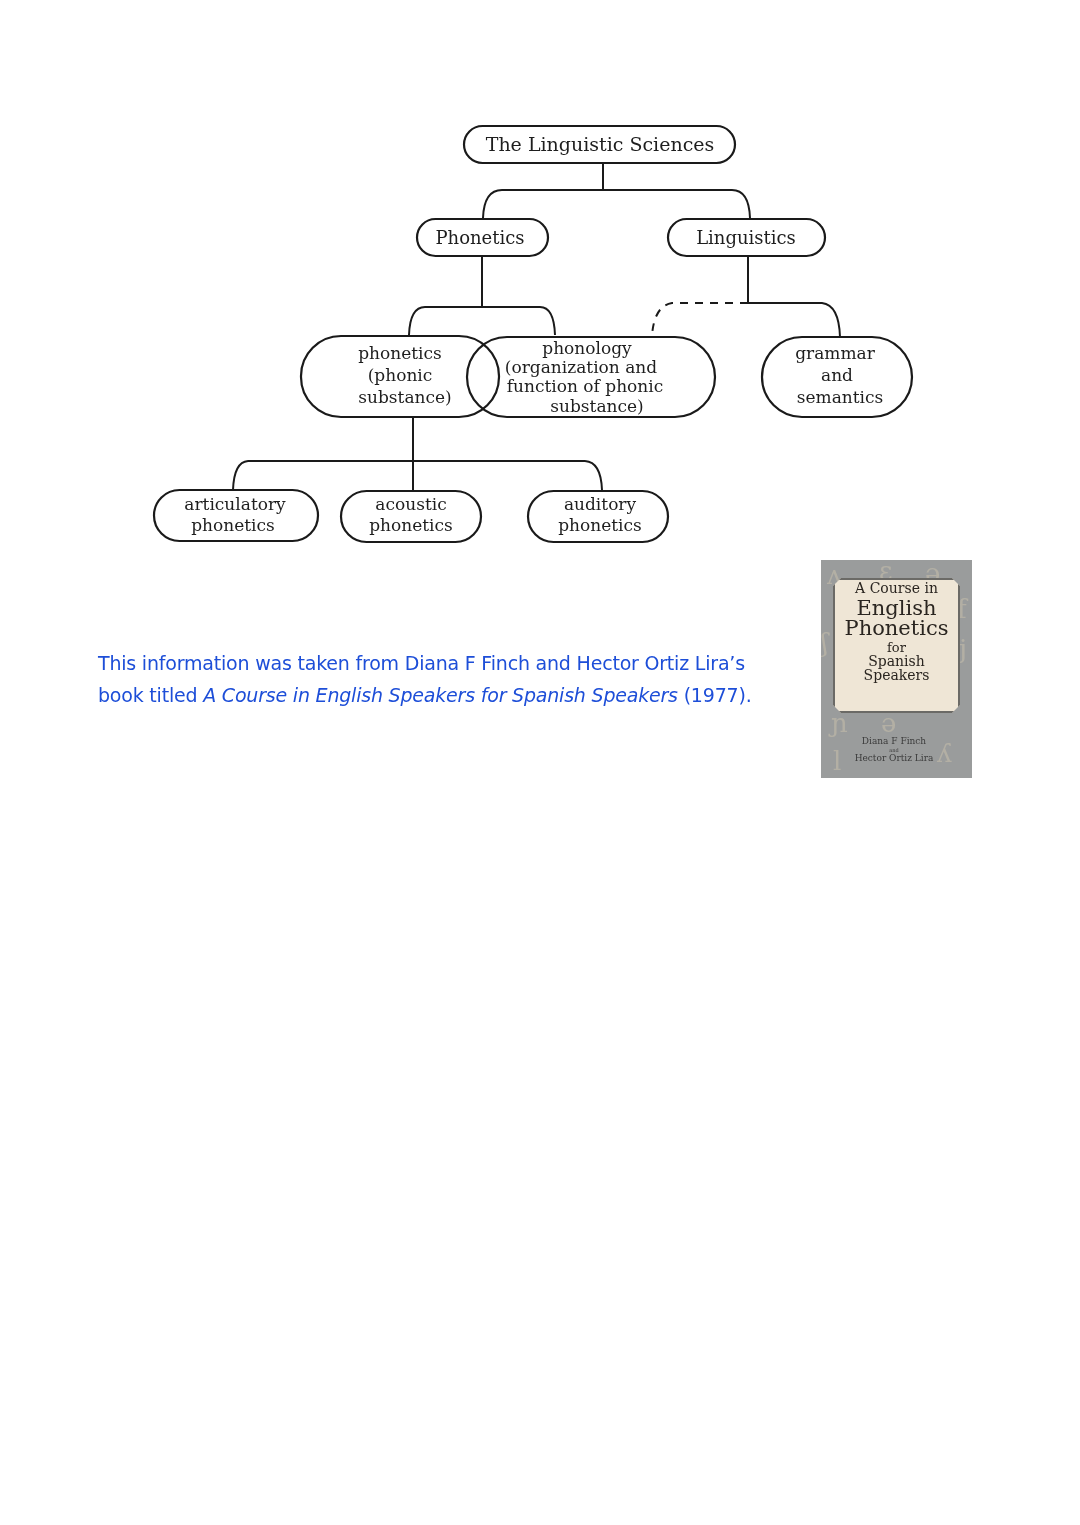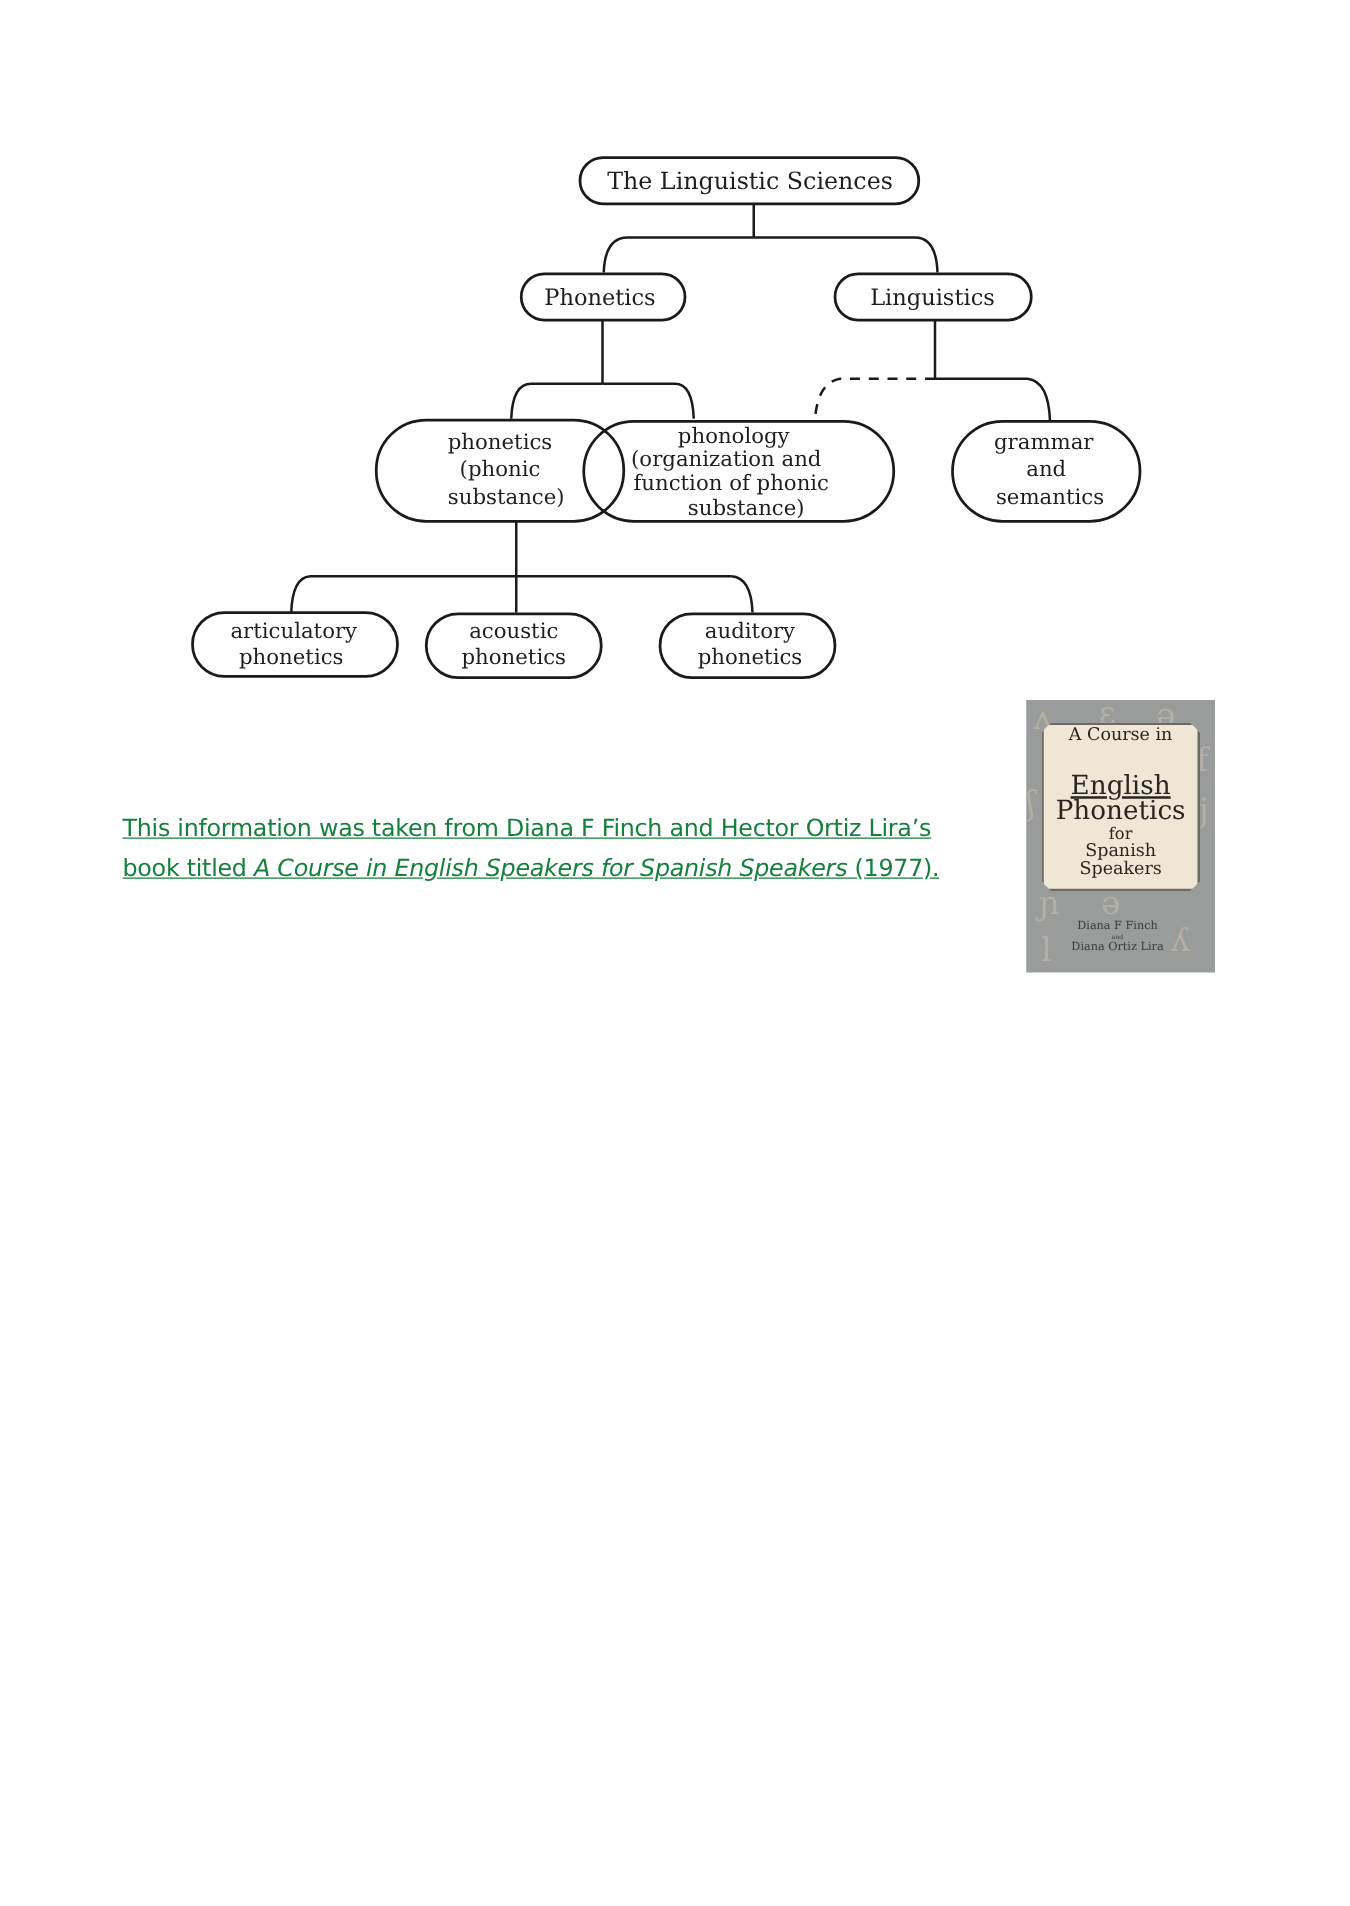--- a/index.html
+++ b/index.html
@@ -40,23 +40,22 @@
       stroke-dasharray: 8 7;
     }
     .caption {
       position: absolute;
       left: 98px;
       top: 647px;
       width: 700px;
       font-family: "DejaVu Sans", "Liberation Sans", sans-serif;
       font-size: 19px;
       line-height: 32px;
-      color: #15803d;
+      color: #1d4ed8;
       letter-spacing: -0.2px;
-      text-decoration: underline;
     }
     .caption p { margin: 0; }
     .book-cover {
       position: absolute;
       left: 821px;
       top: 560px;
       width: 151px;
       height: 218px;
       background: #9a9c9c;
       overflow: hidden;
@@ -77,21 +76,21 @@
       height: 135px;
       background: #efe6d6;
       border: 2px solid #6b6a66;
       box-sizing: border-box;
       clip-path: polygon(8px 0, calc(100% - 8px) 0, 100% 8px, 100% calc(100% - 8px), calc(100% - 8px) 100%, 8px 100%, 0 calc(100% - 8px), 0 8px);
       text-align: center;
       font-family: "DejaVu Serif", "Liberation Serif", serif;
       color: #2a2520;
     }
     .book-cover .l1 { font-size: 14px; margin-top: 0; }
-    .book-cover .l2 { font-size: 21px; line-height: 20px; margin-top: 22px; text-decoration: underline; }
+    .book-cover .l2 { font-size: 21px; line-height: 20px; margin-top: 2px; }
     .book-cover .l3 { font-size: 21px; line-height: 20px; }
     .book-cover .l4 { font-size: 13px; line-height: 13px; margin-top: 3px; }
     .book-cover .l5 { font-size: 14px; line-height: 14px; }
     .book-cover .l6 { font-size: 14px; line-height: 14px; }
     .book-cover .authors {
       position: absolute;
       left: 0;
       top: 176px;
       width: 146px;
       text-align: center;
@@ -198,15 +197,15 @@
     <div class="l1">A Course in</div>
     <div class="l2">English</div>
     <div class="l3">Phonetics</div>
     <div class="l4">for</div>
     <div class="l5">Spanish</div>
     <div class="l6">Speakers</div>
   </div>
   <div class="authors">
     <div>Diana F Finch</div>
     <div class="and">and</div>
-    <div>Diana Ortiz Lira</div>
+    <div>Hector Ortiz Lira</div>
   </div>
 </div>
 
 </body></html>

